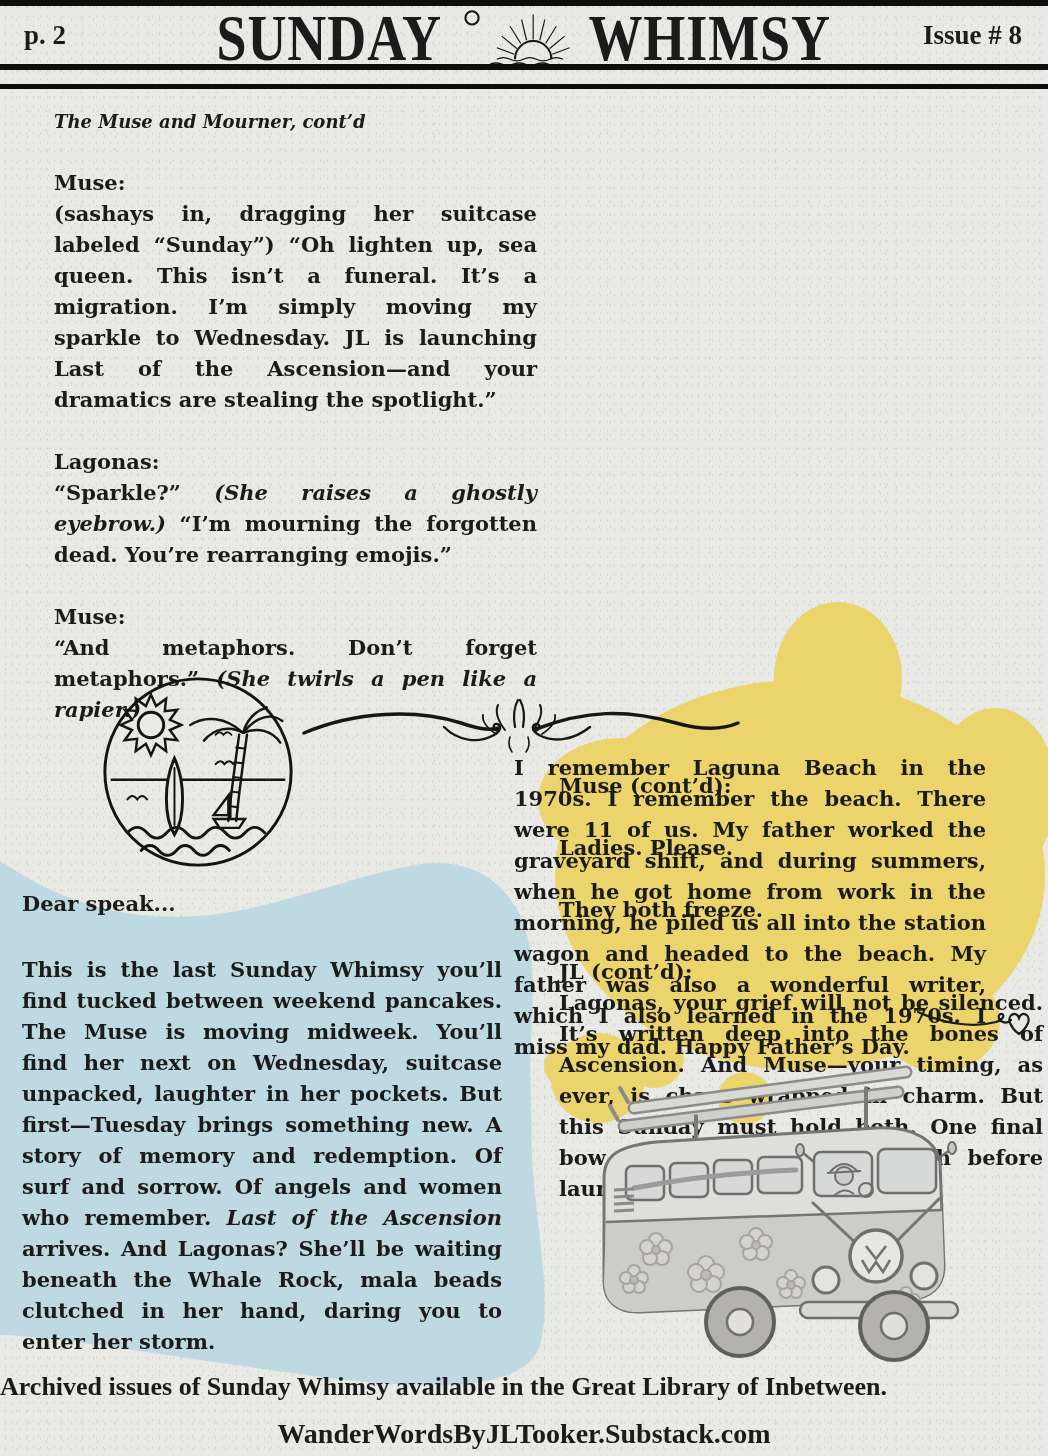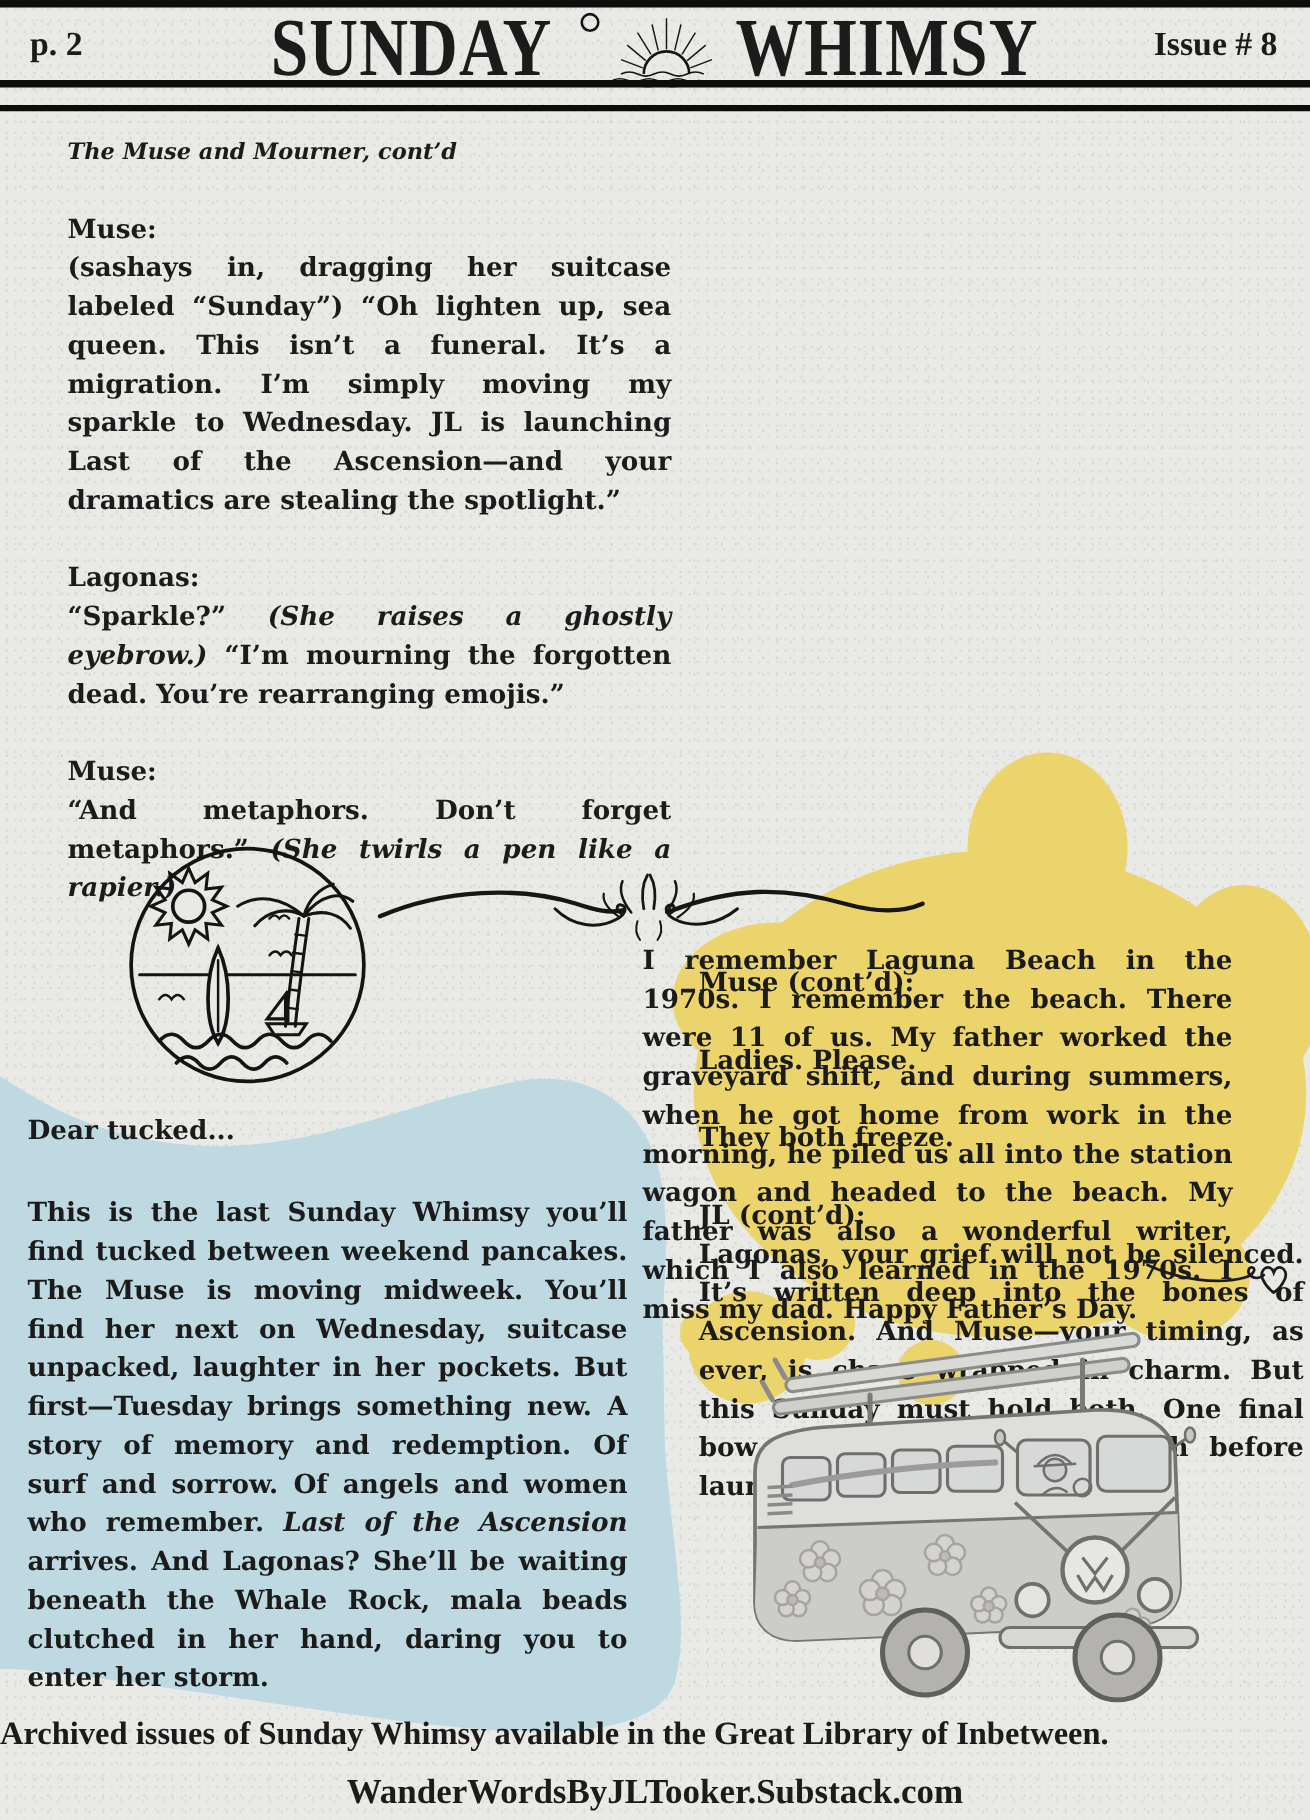--- a/index.html
+++ b/index.html
@@ -193,21 +193,21 @@
     <path d="M227,30 C229,19 228,10 224,3" stroke-width="2.2"></path>
     <path d="M209,33 C202,24 199,15 202,8" stroke-width="2"></path>
     <path d="M237,33 C244,24 247,15 244,8" stroke-width="2"></path>
     <path d="M200,37 C191,31 186,24 187,18" stroke-width="1.8"></path>
     <path d="M246,37 C255,31 260,24 259,18" stroke-width="1.8"></path>
     <path d="M214,40 C212,46 213,51 216,55" stroke-width="1.6"></path>
     <path d="M232,40 C234,46 233,51 230,55" stroke-width="1.6"></path>
   </svg>
 
   <div class="dearreader">
-    <p class="hd">Dear tucked...</p>
+    <p class="hd">Dear speak...</p>
     <p class="para"><span>This is the last Sunday Whimsy you’ll find tucked between weekend pancakes. The Muse is moving midweek. You’ll find her next on Wednesday, suitcase unpacked, laughter in her pockets. But first—Tuesday brings something new.  A story of memory and redemption. Of surf and sorrow. Of angels and women who remember. </span><i>Last of the Ascension</i><span> arrives. And Lagonas? She’ll be waiting beneath the Whale Rock, mala beads clutched in her hand, daring you to enter her storm.</span></p>
   </div>
 
   <div class="memory">
     <p class="para"><span>I remember Laguna Beach in the 1970s. I remember the beach. There were 11 of us. My father worked the graveyard shift, and during summers, when he got home from work in the morning, he piled us all into the station wagon and headed to the beach. My father was also a wonderful writer, which I also learned in the 1970s. I miss my dad.  Happy Father’s Day.</span></p>
   </div>
 
   <svg class="heartswash" viewBox="0 0 114 44" fill="none" stroke="#1b1b1b" stroke-width="2.2" stroke-linecap="round">
     <path d="M2,12 C28,24 58,28 80,22 C87,20 89,15 86,14 C83,13 81,18 85,21 C88,23 92,23 95,20"></path>
     <path d="M94,23 c-3,-8 6,-13 9,-5 c3,-8 12,-3 9,5 c-3,7 -9,11 -9,11 c0,0 -6,-4 -9,-11 z"></path>

